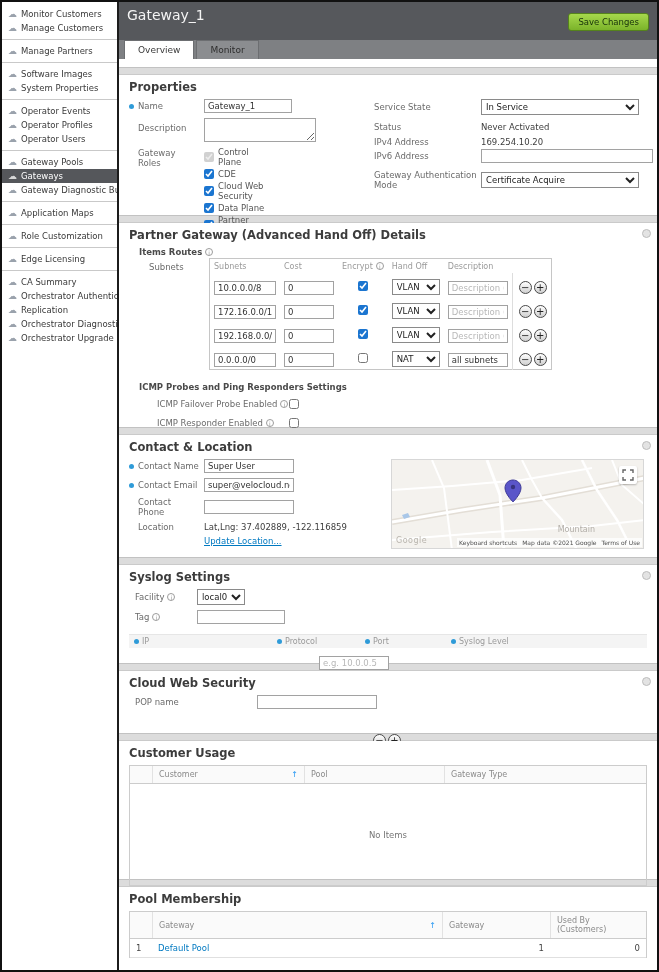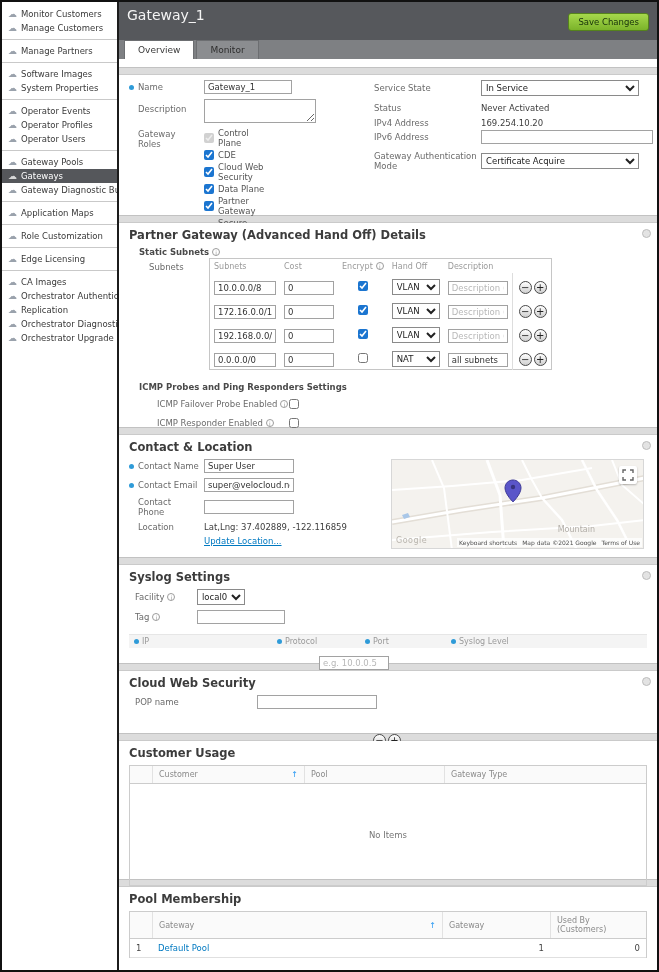--- a/index.html
+++ b/index.html
@@ -201,21 +201,21 @@
     <div class="nav-group">
       <div class="nav-item">
           <span class="cloud"></span>
           <span>Edge Licensing</span>
         </div>
     </div>
     <div class="nav-sep"></div>
     <div class="nav-group">
       <div class="nav-item">
           <span class="cloud"></span>
-          <span>CA Images</span>
+          <span>CA Summary</span>
         </div>
       <div class="nav-item">
           <span class="cloud"></span>
           <span>Orchestrator Authentication</span>
         </div>
       <div class="nav-item">
           <span class="cloud"></span>
           <span>Replication</span>
         </div>
       <div class="nav-item">
@@ -237,20 +237,21 @@
     <div class="tabbar">
       <div class="tab active">Overview</div>
       <div class="tab">Monitor</div>
     </div>
 
     <div class="content">
       <div class="gap"></div>
       <div class="sep"></div>
 
       <section class="panel" style="height:140px;">
+        <div class="sec-title">Properties</div>
         <div class="props">
           <div class="pcol-l">
             <div class="frow">
                 <span class="req"></span>
                 <label class="flabel">Name</label>
                 <input type="text" class="w88" value="Gateway_1" style="">
               </div>
             <div class="frow top">
                 <span class="req hide"></span>
                 <label style="margin-top:5px;">Description</label>
@@ -311,21 +312,21 @@
           </div>
         </div>
       </section>
 
       <div class="sep"></div>
 
       <section class="panel" style="height:204px;">
         <span class="collapse"></span>
         <div class="sec-title">Partner Gateway (Advanced Hand Off) Details</div>
         <div class="sr-head">
-            <b>Static Subnets</b>
+            <b>Items Routes</b>
             <span class="info"></span>
           </div>
         <div class="routes-row">
           <div class="subnets-lab">Subnets</div>
           <table class="routes">
             <thead>
               <tr>
                 <th>Subnets</th>
                 <th>Cost</th>
                 <th><span>Encrypt</span><span class="info"></span></th>

